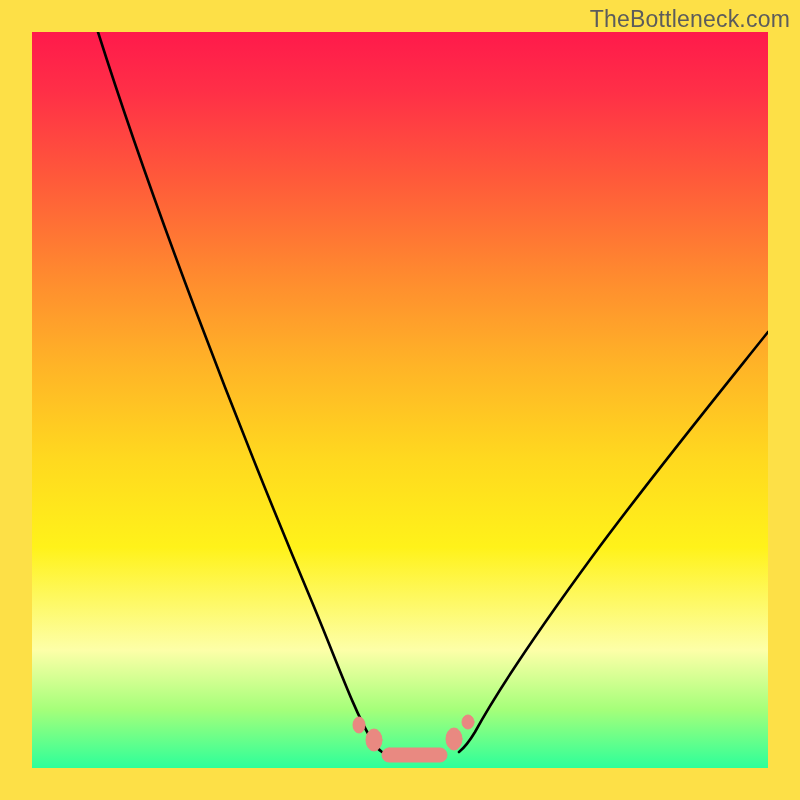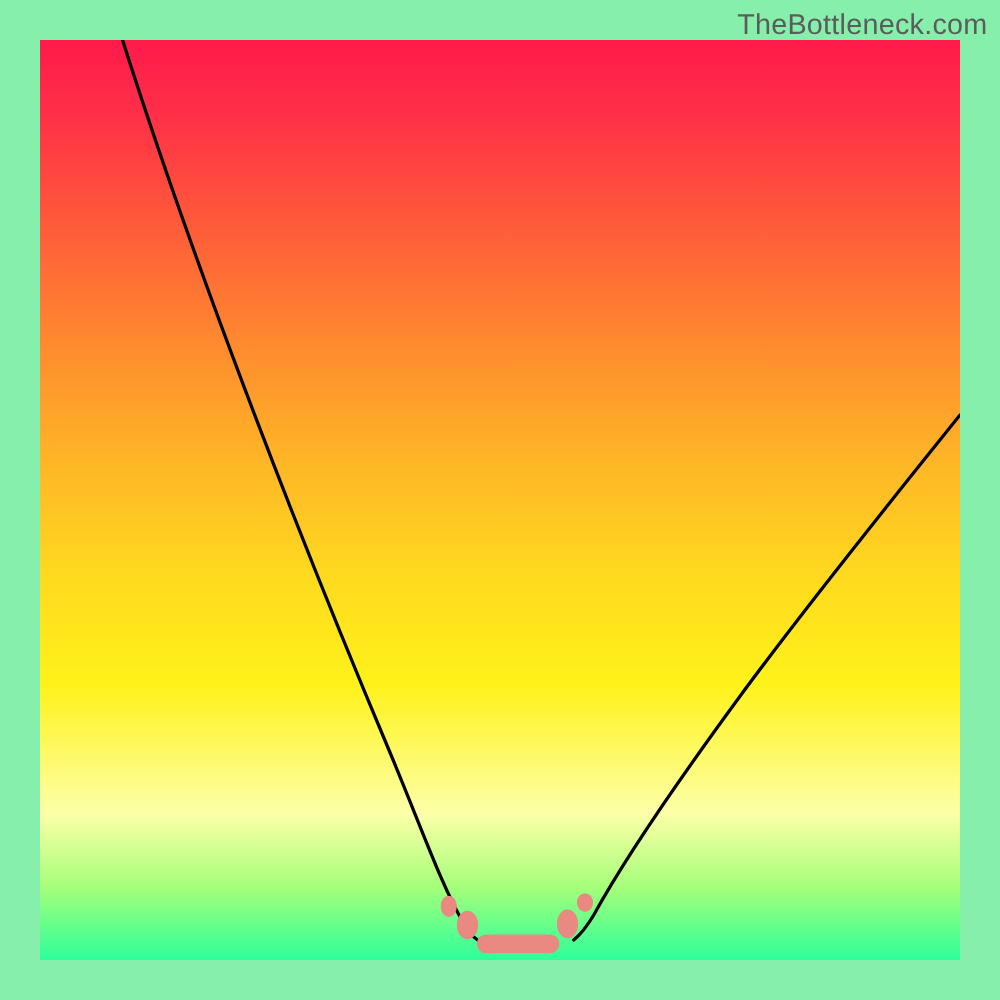--- a/index.html
+++ b/index.html
@@ -10,21 +10,21 @@
     background: #000;
     overflow: hidden;
     font-family: Arial, Helvetica, sans-serif;
   }
   .frame {
     position: absolute;
     top: 0;
     left: 0;
     width: 800px;
     height: 800px;
-    background: #86efac;
+    background: #fde047;
   }
   .plot-area {
     position: absolute;
     top: 32px;
     left: 32px;
     width: 736px;
     height: 736px;
     overflow: hidden;
   }
   .gradient {

